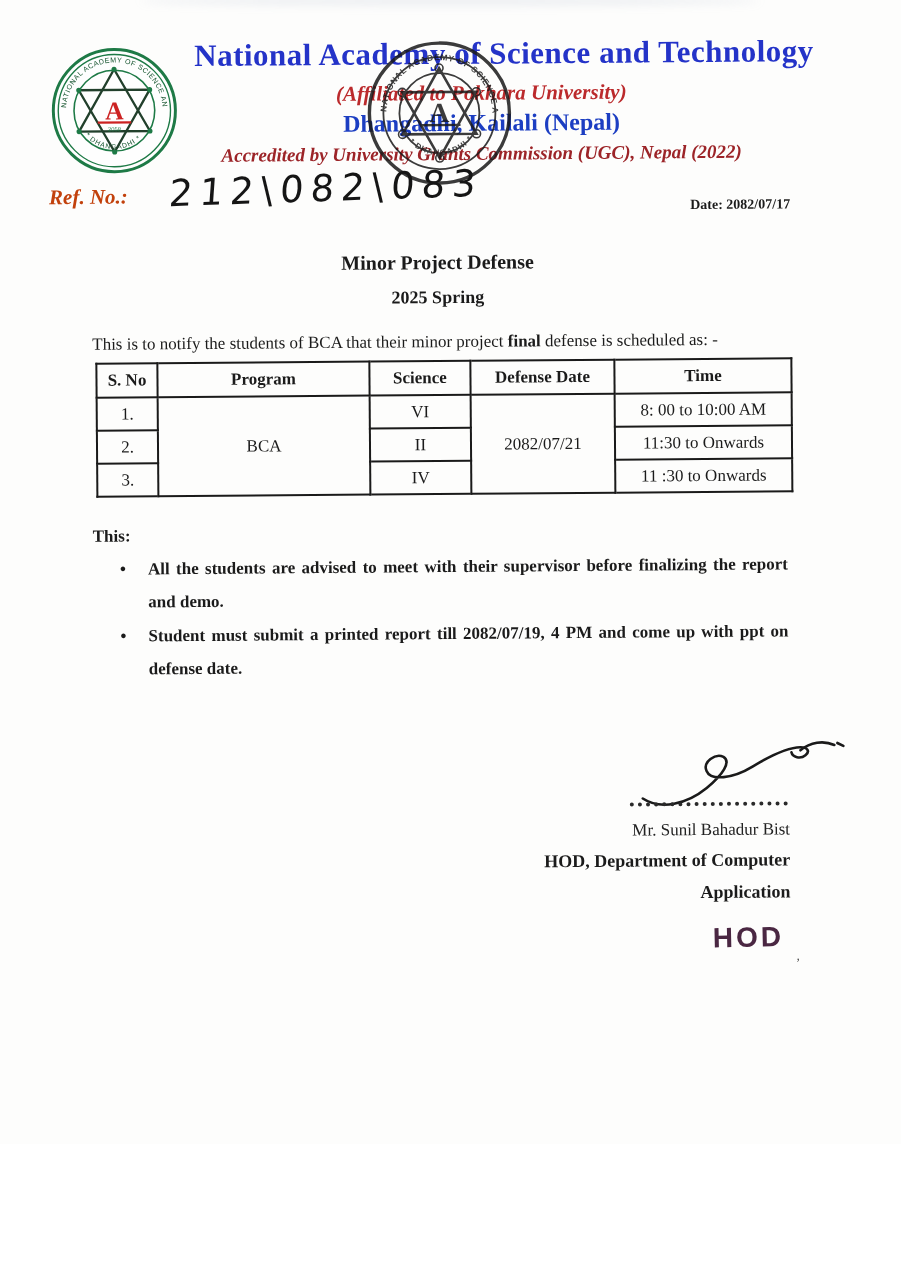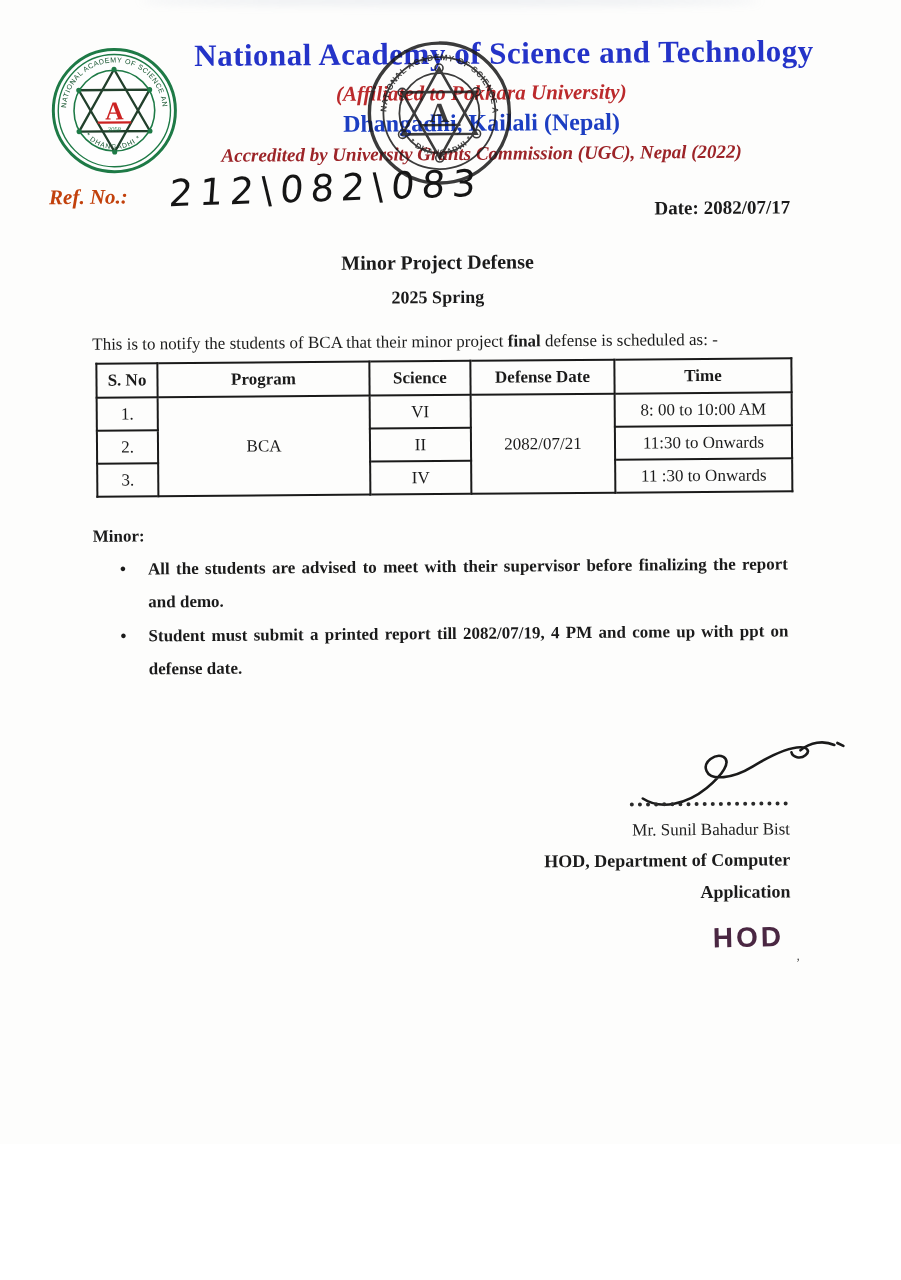--- a/index.html
+++ b/index.html
@@ -19,21 +19,21 @@
   .hdr-accreditation{font-size:19px;font-weight:bold;font-style:italic;color:#9c2428;
                      line-height:29px;}
   .stamp{position:absolute;left:368px;top:38px;width:150px;height:150px;opacity:.85;}
 
   
   .ref-row{position:absolute;left:52px;top:182px;}
   .ref-label{font-size:21px;font-weight:bold;font-style:italic;color:#c2410c;}
   .ref-value{position:absolute;left:120px;top:-16px;font-family:"DejaVu Sans",sans-serif;
              font-size:37px;color:#151515;letter-spacing:7px;white-space:nowrap;
              transform:rotate(-1.5deg) skewX(-6deg);}
-  .date-line{position:absolute;right:108px;top:199px;font-size:19px;font-weight:bold;}
+  .date-line{position:absolute;right:108px;top:199px;font-size:14px;font-weight:bold;}
 
   
   .doc-title{position:absolute;left:0;top:251px;width:880px;text-align:center;
              font-size:20px;font-weight:bold;}
   .doc-subtitle{position:absolute;left:0;top:287px;width:880px;text-align:center;
                 font-size:18px;font-weight:bold;}
   .intro{position:absolute;left:94px;top:332px;width:720px;font-size:17px;}
   .intro b{font-weight:bold;text-align:center;}
 
   
@@ -191,21 +191,21 @@
         <td class="time-cell">11:30 to Onwards</td>
       </tr>
       <tr>
         <td>3.</td>
         <td>IV</td>
         <td class="time-cell">11 :30 to Onwards</td>
       </tr>
     </tbody>
       </table>
 
-    <div class="note-label">Minor:</div>
+    <div class="note-label">This:</div>
     <div class="note-list">
       <div class="note-item">
         <span class="note-bullet">•</span>
         <span class="note-text">All the students are advised to meet with their supervisor before finalizing the report and demo.</span>
       </div>
       <div class="note-item">
         <span class="note-bullet">•</span>
         <span class="note-text">Student must submit a printed report till 2082/07/19, 4 PM and come up with ppt on defense date.</span>
       </div>
     </div>

